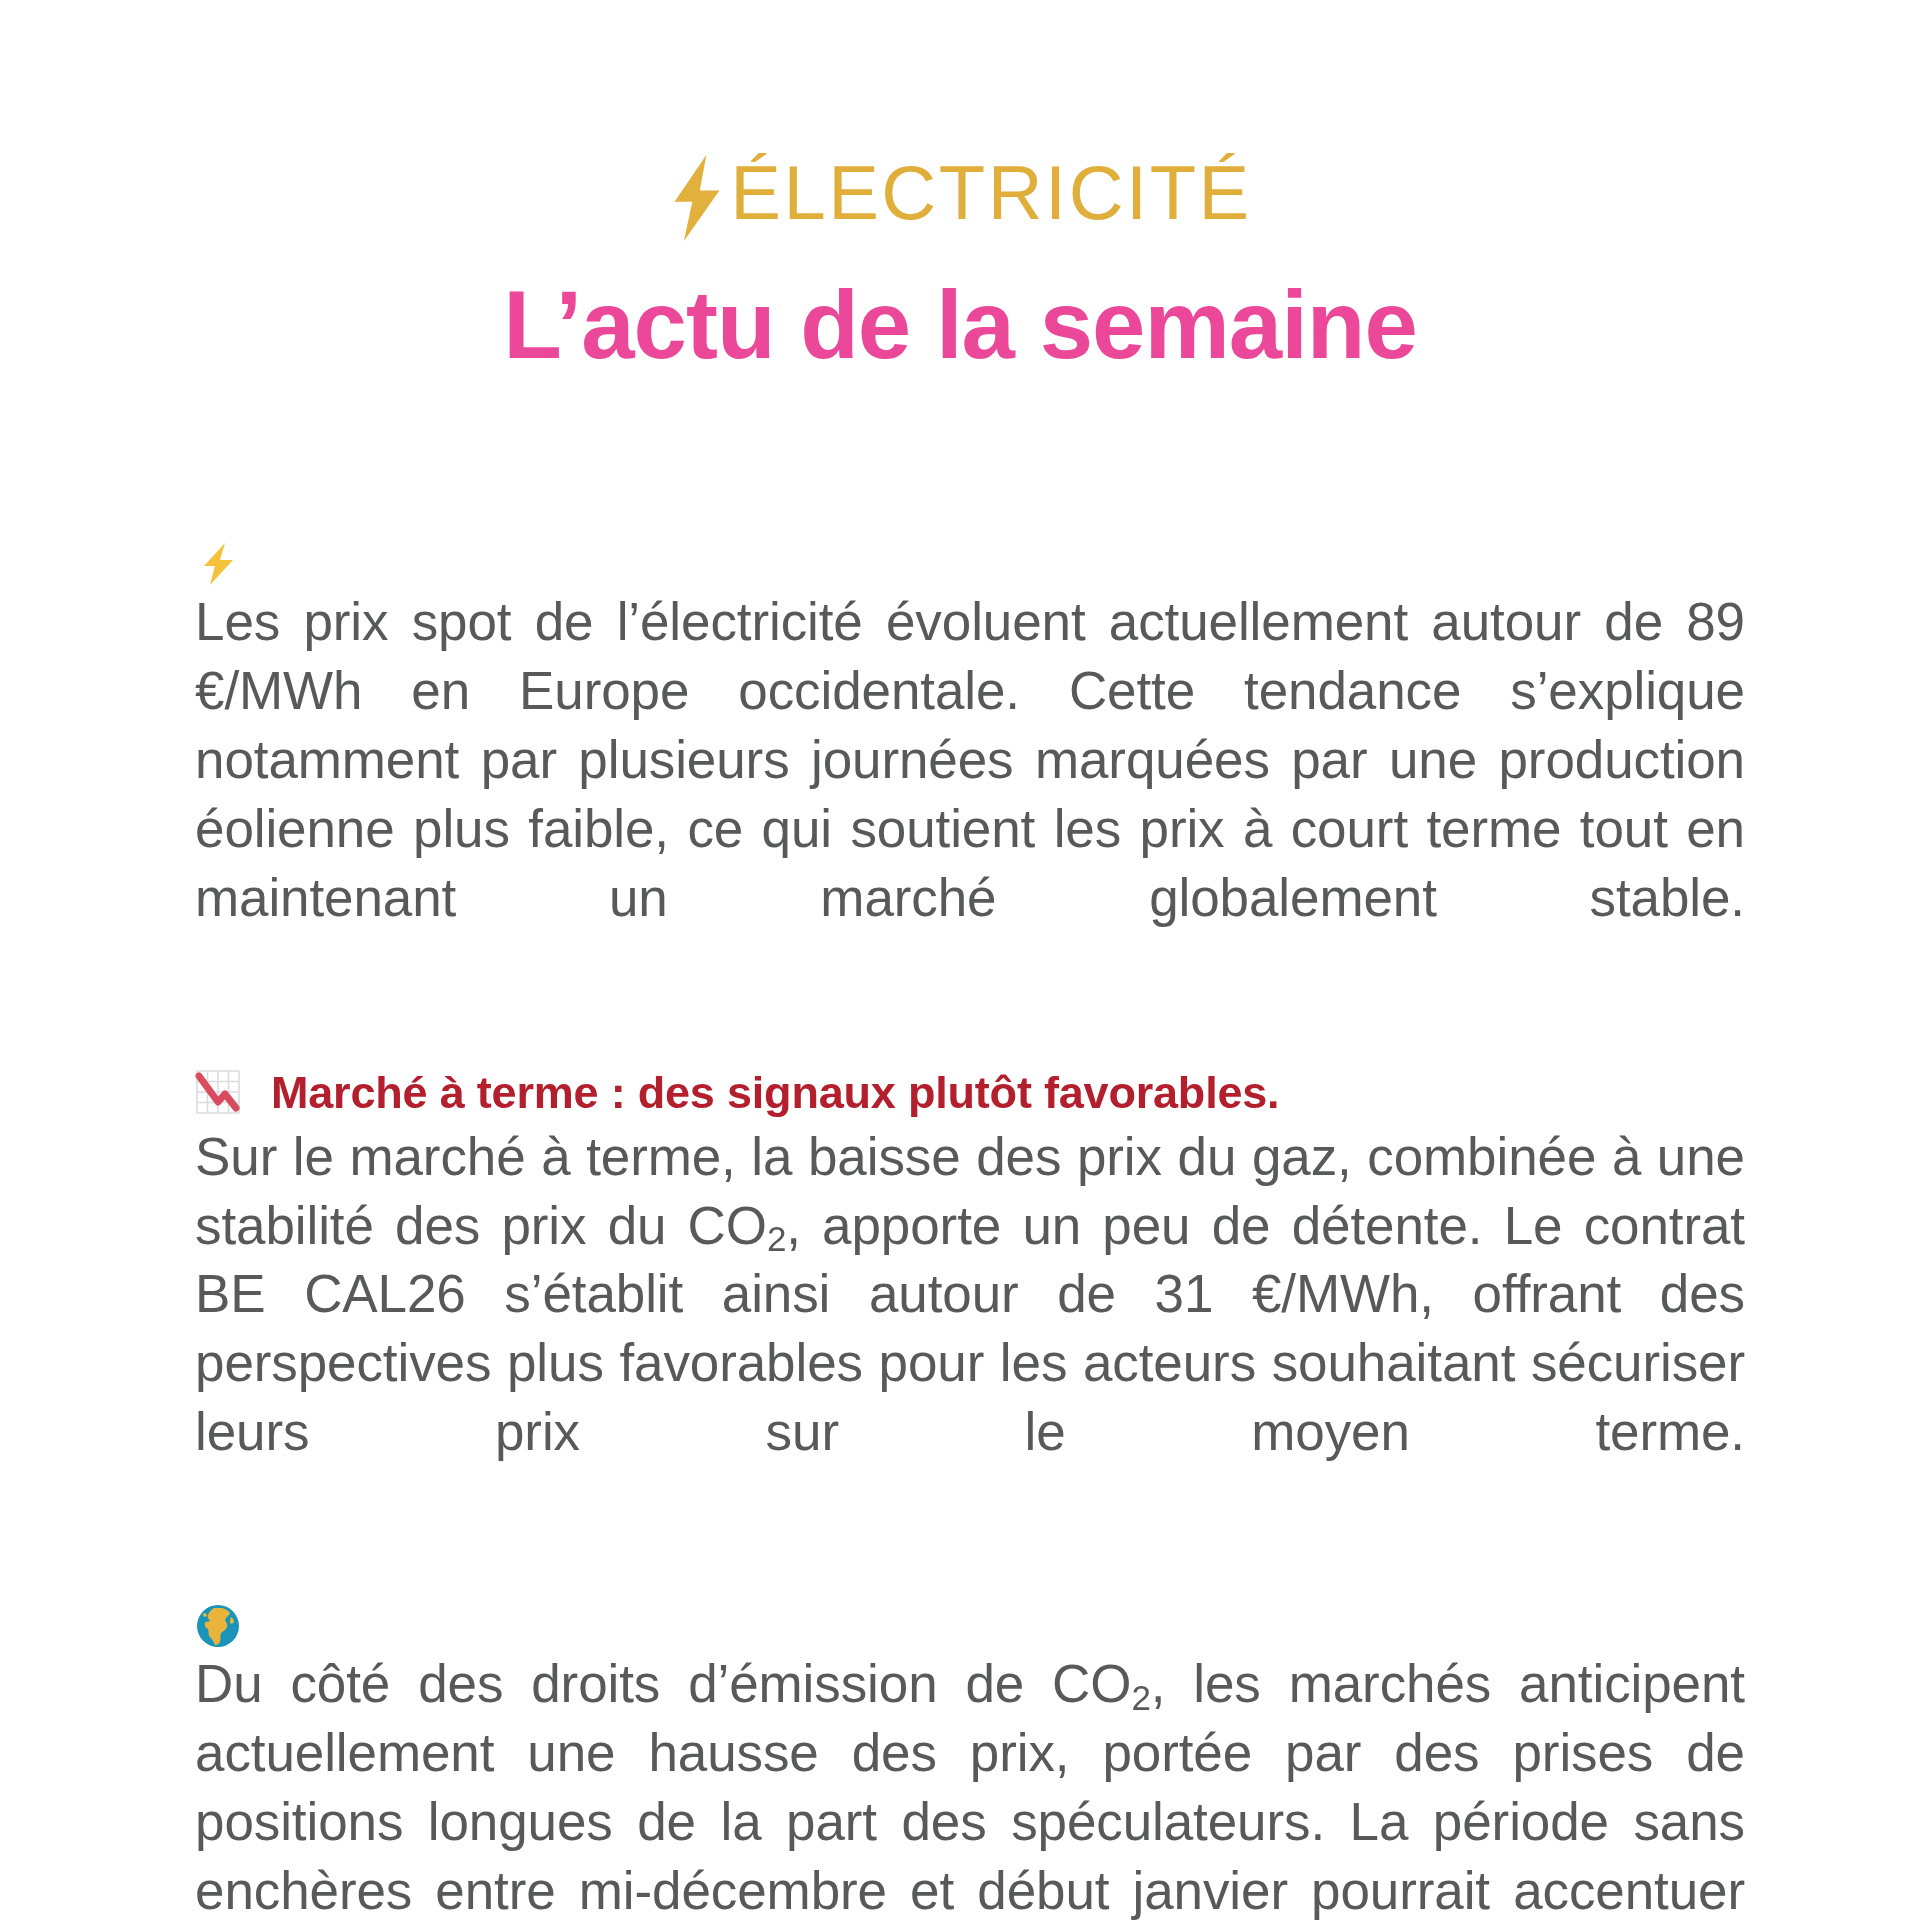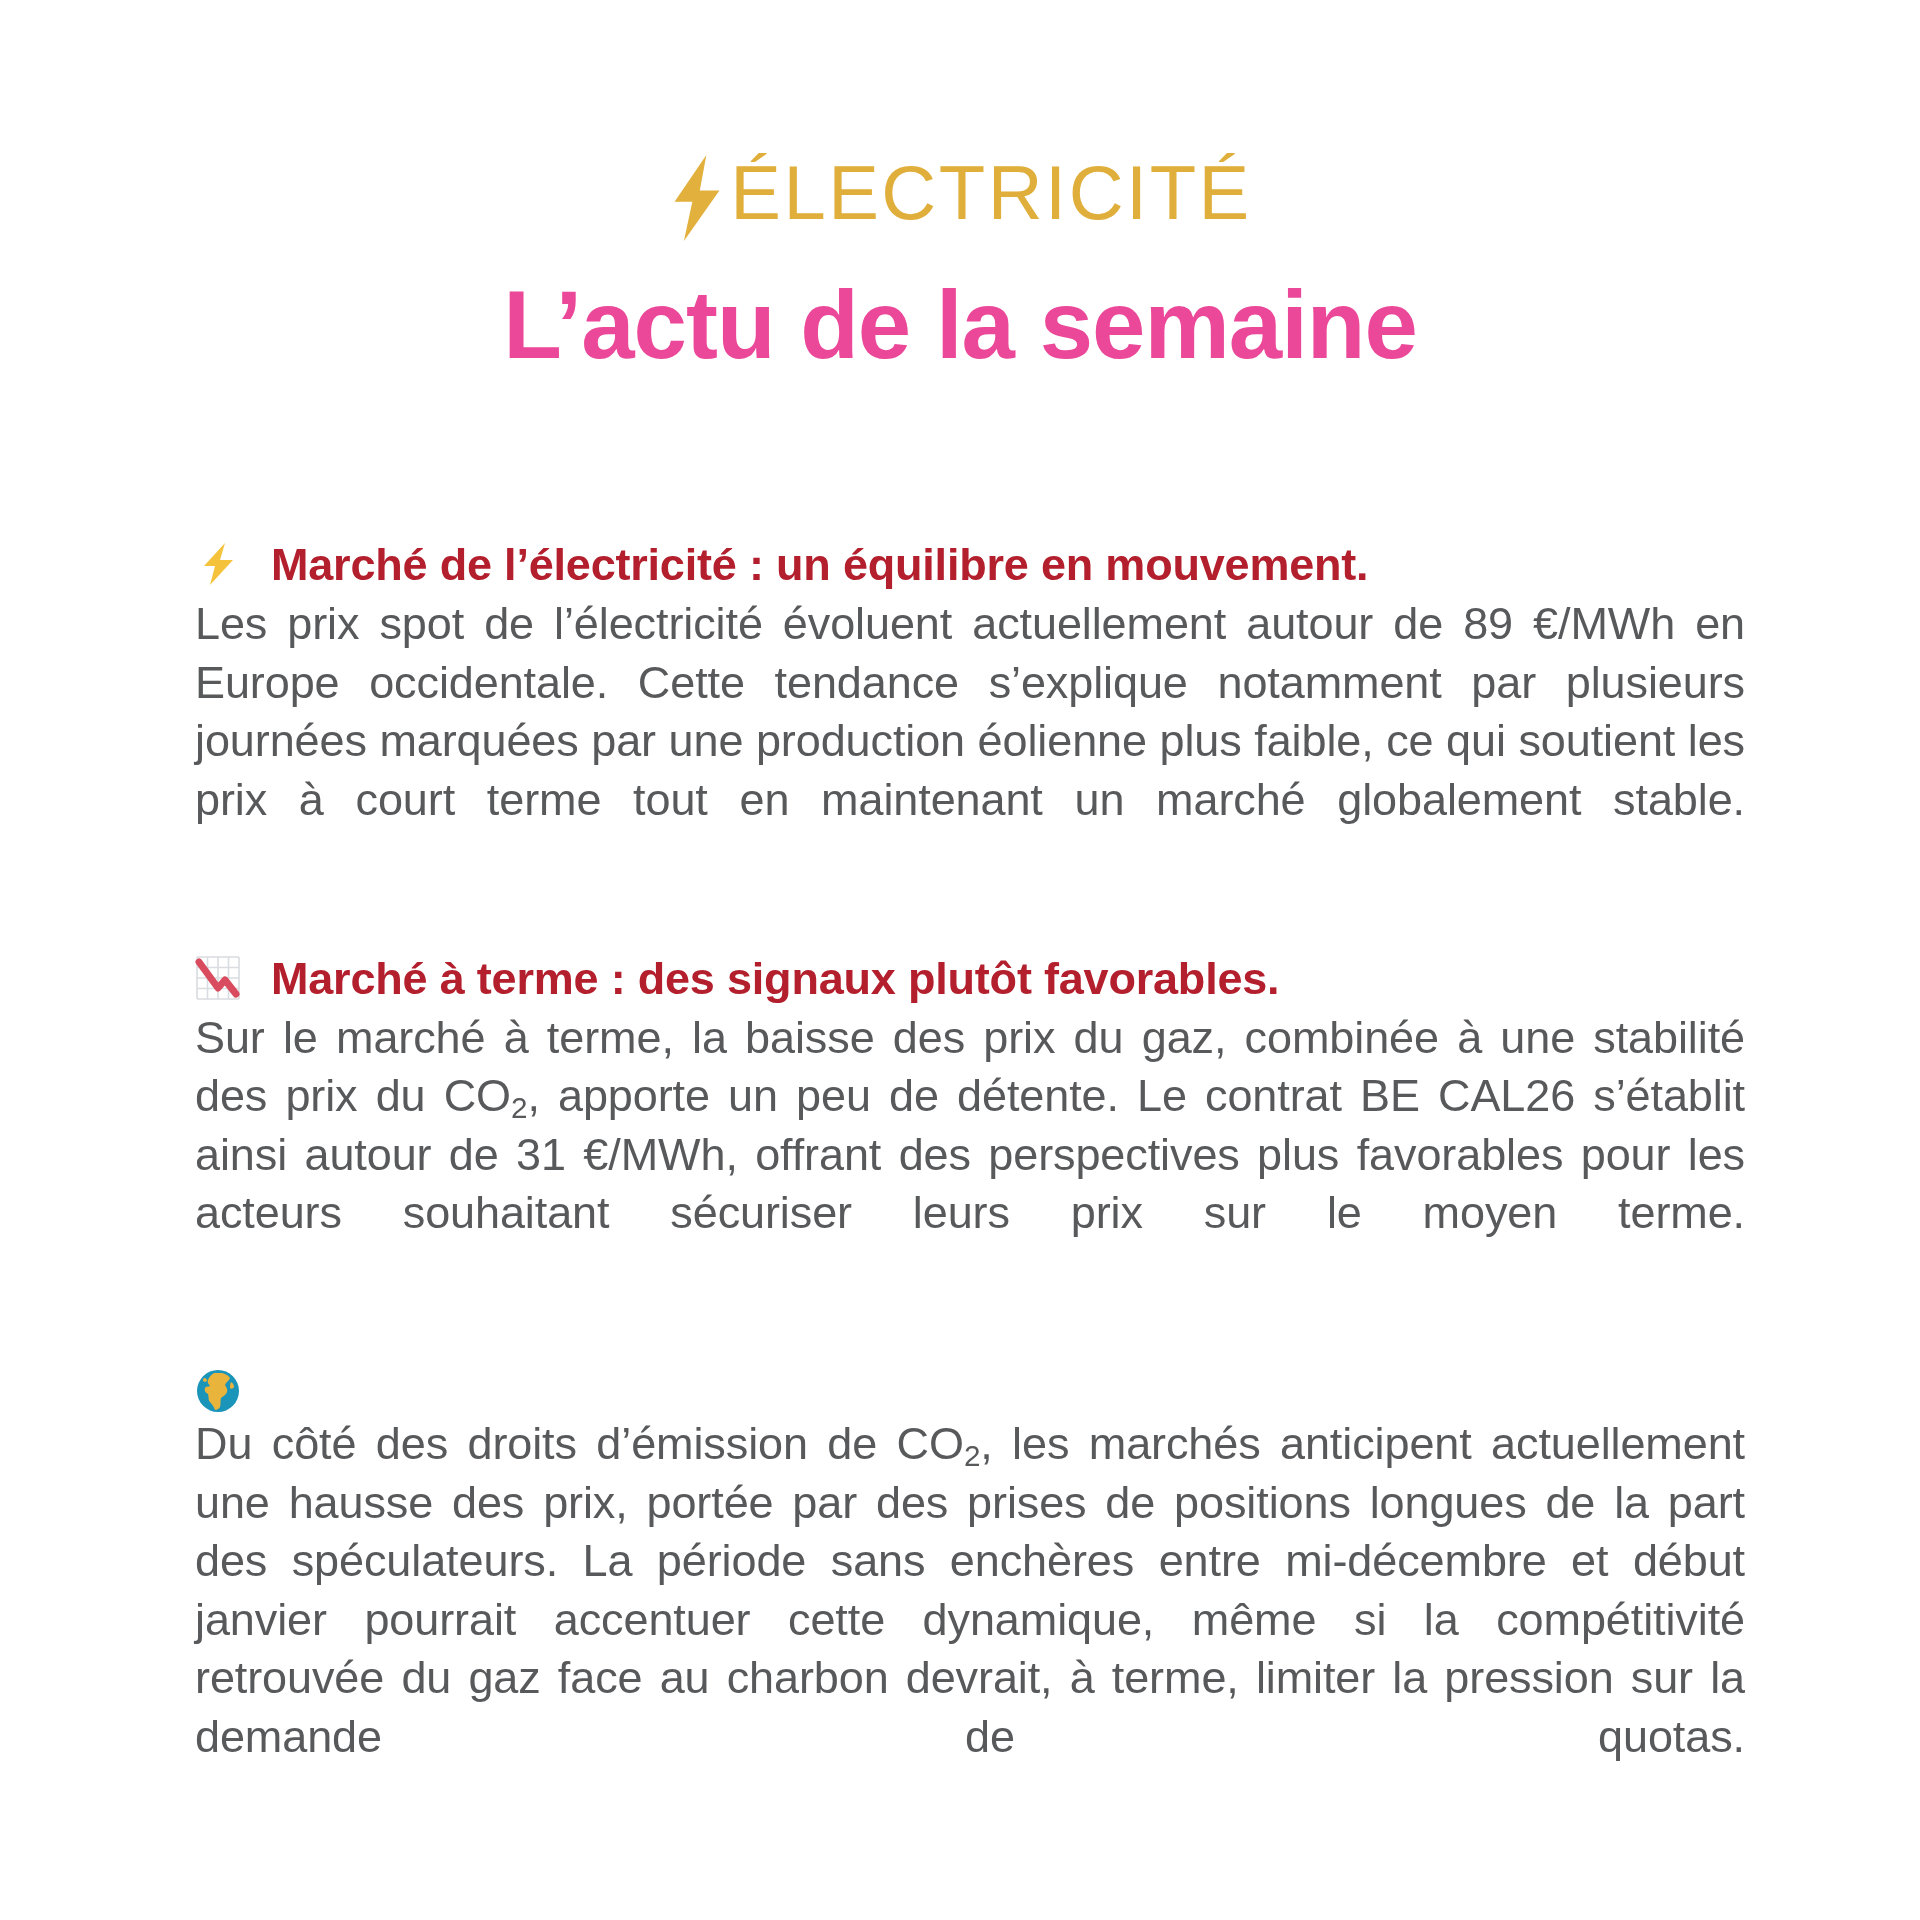--- a/index.html
+++ b/index.html
@@ -103,21 +103,21 @@
   .section-heading-text { display: inline-block; }
   .section-heading-text sub {
     font-size: 0.66em;
     vertical-align: baseline;
     position: relative;
     top: 0.22em;
   }
 
   .section-body {
     color: #58595B;
-    font-size: 45px;
+    font-size: 53px;
     line-height: 1.30;
     font-weight: 400;
     text-align: justify;
     text-justify: inter-word;
     margin: 0;
     letter-spacing: -0.1px;
   }
   .section-body sub {
     font-size: 0.66em;
     vertical-align: baseline;
@@ -152,21 +152,20 @@
 
   <div class="content">
 
     <div class="section">
       <div class="section-heading">
         <span class="section-icon">
           <svg viewBox="0 0 46 46" xmlns="http://www.w3.org/2000/svg" aria-hidden="true">
             <path d="M30 2 L9 25 L20 25 L15 44 L38 19 L25 19 Z" fill="#F5C33B"></path>
           </svg>
         </span>
-        <span class="section-heading-text">Marché de l’électricité : un équilibre en mouvement.</span>
       </div>
       <p class="section-body">Les prix spot de l’électricité évoluent actuellement autour de 89 €/MWh en Europe occidentale. Cette tendance s’explique notamment par plusieurs journées marquées par une production éolienne plus faible, ce qui soutient les prix à court terme tout en maintenant un marché globalement stable.</p>
     </div>
 
     <div class="section">
       <div class="section-heading">
         <span class="section-icon">
           <svg viewBox="0 0 46 46" xmlns="http://www.w3.org/2000/svg" aria-hidden="true">
             <rect x="2" y="2" width="42" height="42" fill="#FFFFFF"></rect>
             <g stroke="#D9DCE0" stroke-width="1.6">

